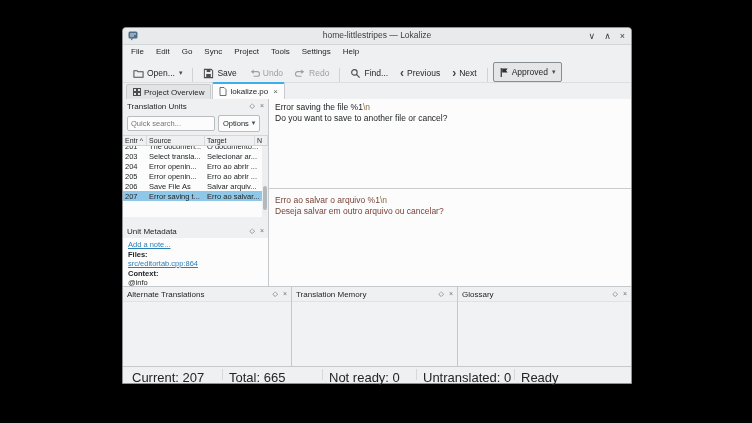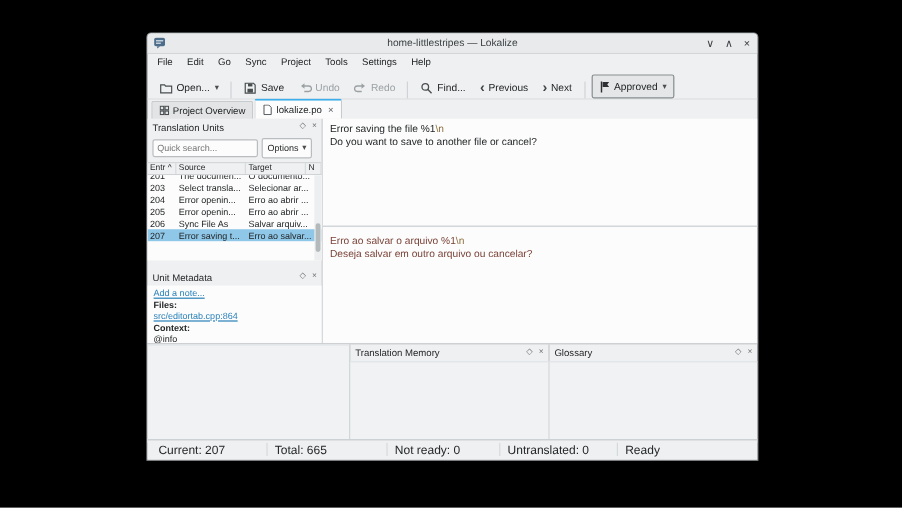--- a/index.html
+++ b/index.html
@@ -58,21 +58,21 @@
   .src{position:absolute;top:0;left:0;right:0;height:90px;border-bottom:1px solid #c9cdd0;box-sizing:border-box;padding:3px 6px;font-size:8.5px;line-height:11px;color:#232627;}
   .tgt{position:absolute;top:90px;left:0;right:0;bottom:0;padding:6px 6px;box-sizing:border-box;font-size:8.5px;line-height:11px;color:#7a4238;}
   .nl{color:#8a6d3b;}
   
   .docks{position:absolute;top:258px;left:0;right:0;height:83px;display:flex;border-top:1px solid #c5c9cc;box-sizing:border-box;}
   .dock{border-right:1px solid #c5c9cc;display:flex;flex-direction:column;box-sizing:border-box;}
   .dock:last-child{border-right:none;}
   .dock .content{flex:1;background:#f1f2f3;border-top:1px solid #e0e3e5;}
   .d1{width:169px;}.d2{width:166px;}.d3{flex:1;}
   
-  .statusbar{position:absolute;left:0;right:0;bottom:0;height:16px;border-top:1px solid #c5c9cc;font-size:10px;background:#eff0f1;}
+  .statusbar{position:absolute;left:0;right:0;bottom:0;height:16px;border-top:1px solid #c5c9cc;font-size:13px;background:#eff0f1;}
   .statusbar span{position:absolute;top:3px;}
   .st1{left:9px;}.st2{left:106px;}.st3{left:206px;}.st4{left:300px;}.st5{left:398px;}
   .ssep{position:absolute;top:2px;width:1px;height:11px;background:#d6d9db;}
   .sp1{left:99px;}.sp2{left:199px;}.sp3{left:293px;}.sp4{left:391px;}
 </style>
 </head>
 <body>
 
 <div class="window">
 
@@ -228,21 +228,21 @@
           <span class="c s">Error openin...</span>
           <span class="c t">Erro ao abrir ...</span>
         </div>
         <div class="t-row">
           <span class="c e">205</span>
           <span class="c s">Error openin...</span>
           <span class="c t">Erro ao abrir ...</span>
         </div>
         <div class="t-row">
           <span class="c e">206</span>
-          <span class="c s">Sync File As</span>
+          <span class="c s">Save File As</span>
           <span class="c t">Salvar arquiv...</span>
         </div>
         <div class="t-row sel">
           <span class="c e">207</span>
           <span class="c s">Error saving t...</span>
           <span class="c t">Erro ao salvar...</span>
         </div>
         <div class="scrollbar">
             <div class="thumb"></div>
           </div>
@@ -272,20 +272,28 @@
       </div>
       <div class="tgt">
         <div><span>Erro ao salvar o arquivo %1</span><span class="nl">\n</span></div>
         <div>Deseja salvar em outro arquivo ou cancelar?</div>
       </div>
     </div>
   </div>
 
   <div class="docks">
     <div class="dock d1">
+      <div class="dockhead">
+        <span>Alternate Translations</span>
+        <span class="sp"></span>
+        <span class="dockicons">
+          <span>◇</span>
+          <span>×</span>
+        </span>
+      </div>
       <div class="content"></div>
     </div>
     <div class="dock d2">
       <div class="dockhead">
         <span>Translation Memory</span>
         <span class="sp"></span>
         <span class="dockicons">
           <span>◇</span>
           <span>×</span>
         </span>

